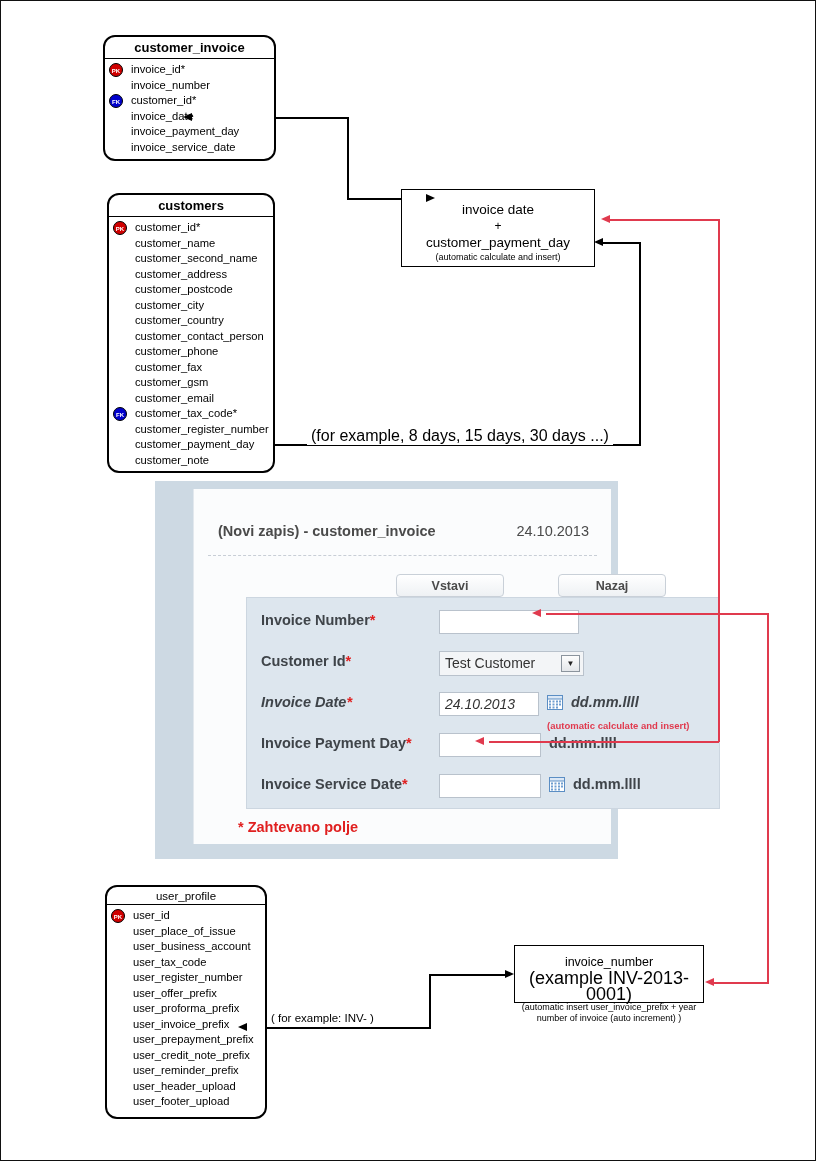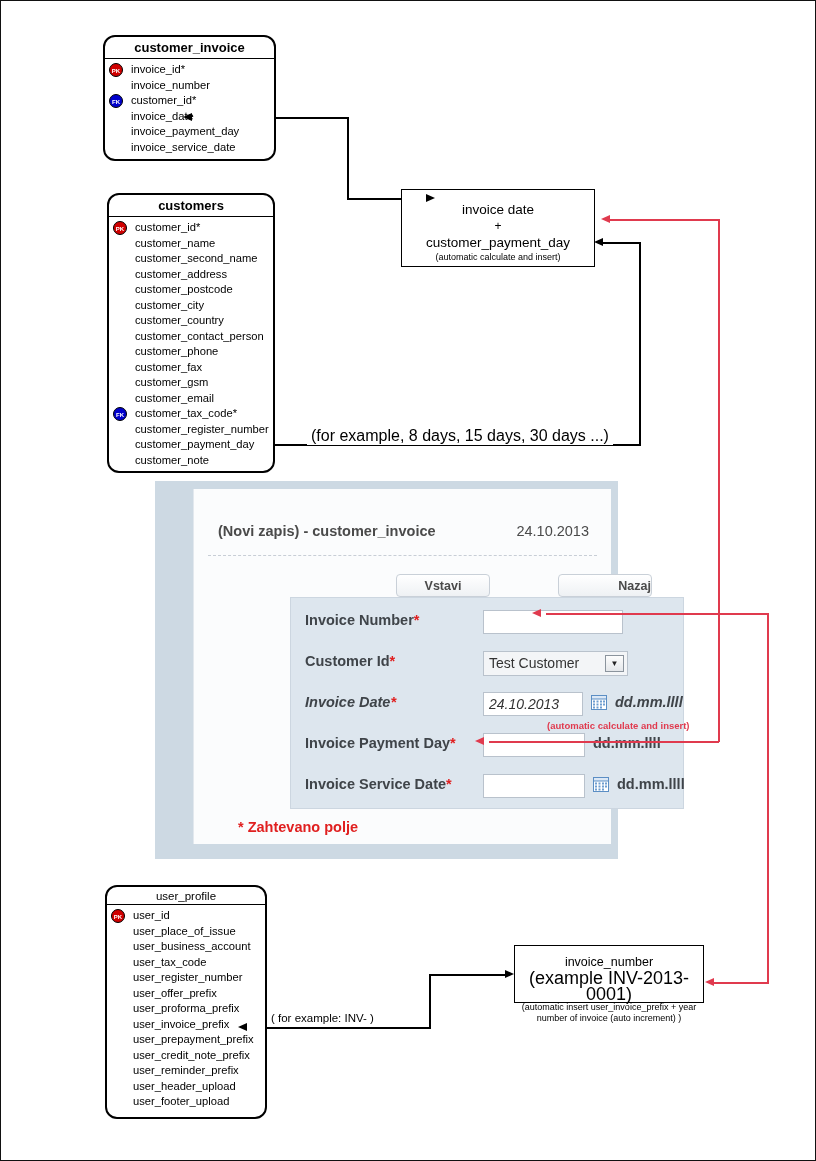--- a/index.html
+++ b/index.html
@@ -141,38 +141,37 @@
     font-size:14.5px;font-weight:bold;color:#4a4a4a;
     white-space:nowrap;
   }
   #formdate{
     position:absolute;right:8px;top:26px;
     font-size:14.5px;color:#4a4a4a;
     white-space:nowrap;
   }
   .fbtn{
     position:absolute;top:10px;
-    width:94px;height:23px;
+    width:108px;height:23px;
     background:linear-gradient(#ffffff,#eef1f4);
     border:1px solid #c9d0d8;
     border-radius:4px;
     font-size:12.5px;font-weight:bold;color:#4a4a4a;
     text-align:center;line-height:22px;
     box-sizing:border-box;
   }
   #btn-vstavi{left:202px;}
-  #btn-nazaj{left:364px;text-align:right;}
+  #btn-nazaj{left:364px;}
   #fieldpanel{
     position:absolute;
     left:52px;top:108px;
-    width:394px;height:212px;
+    width:474px;height:212px;
     background:#dde6ee;
     border:1px solid #ccd6e0;
     box-sizing:border-box;
-    margin-left:44px;
   }
   .frow{
     position:absolute;
     left:0;width:100%;height:40px;
   }
   .flabel{
     position:absolute;left:14px;top:10px;
     font-size:14.5px;font-weight:bold;color:#3f4449;
     white-space:nowrap;
   }

